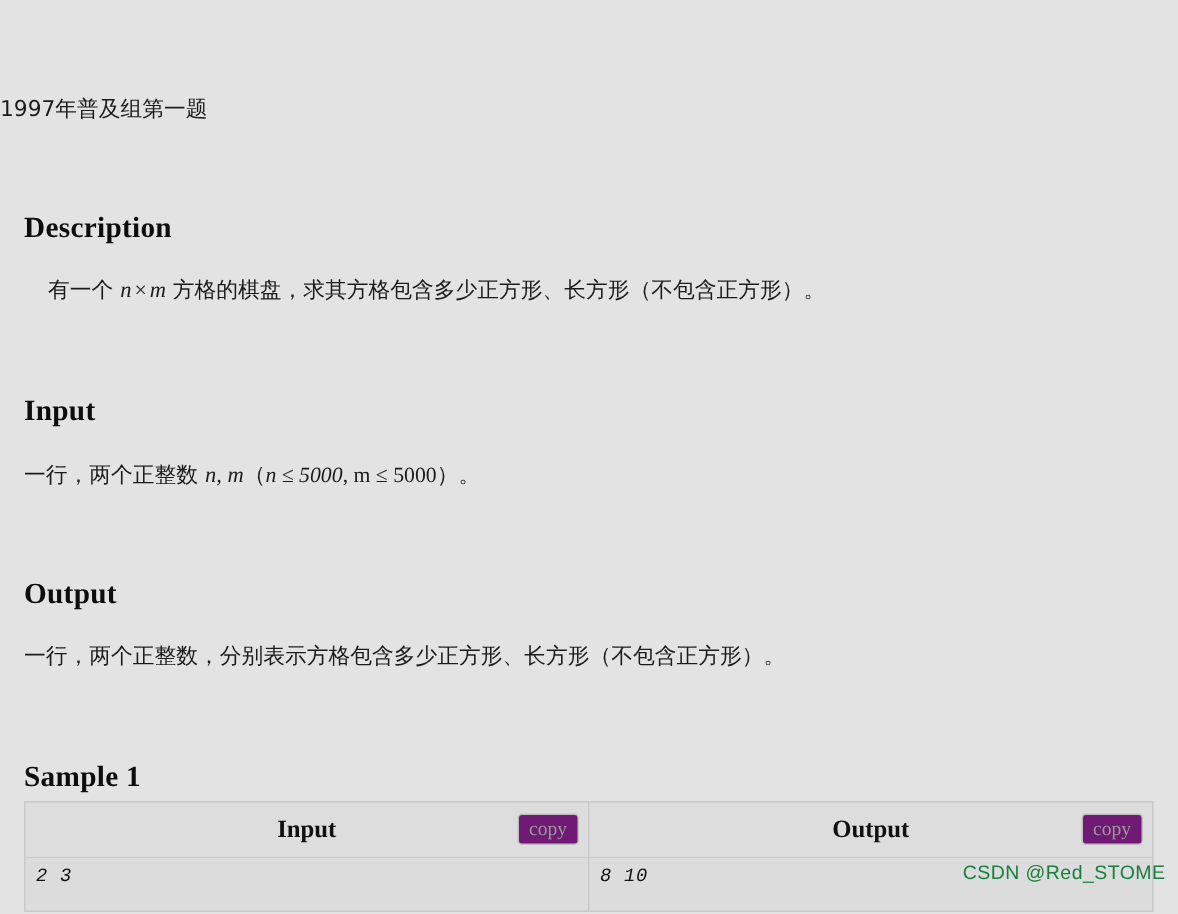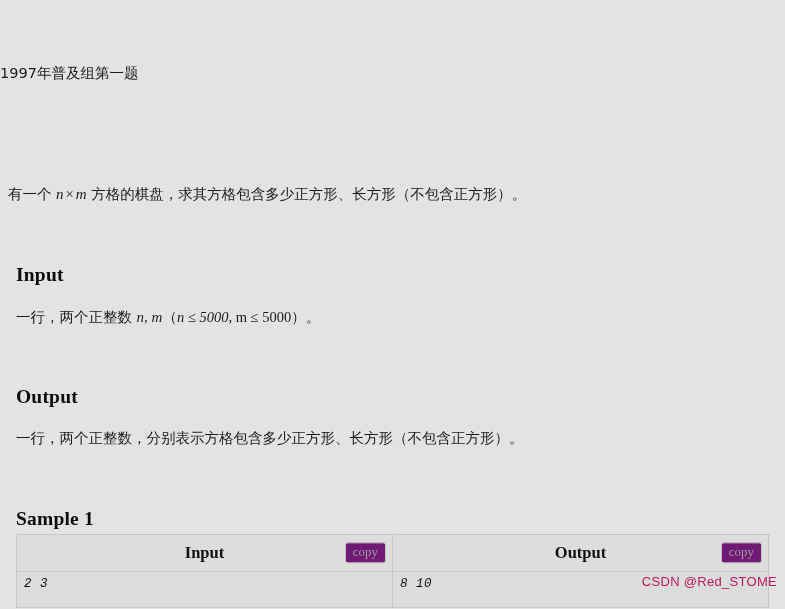--- a/index.html
+++ b/index.html
@@ -52,21 +52,21 @@
     font-family: "Liberation Serif", serif;
     font-style: normal;
     font-size: 14.5px;
     text-align: right;
   }
 
   
   .r-background-title { position: absolute; left: 16px; top: 20px; }
   .r-background-body  { position: absolute; left: 0; top: 63px; }
   .r-description-title{ position: absolute; left: 16px; top: 142px; }
-  .r-description-body { position: absolute; left: 8px; top: 183px; }
+  .r-description-body { position: absolute; left: 32px; top: 183px; }
   .r-input-title      { position: absolute; left: 16px; top: 264px; }
   .r-input-body       { position: absolute; left: 16px; top: 306px; }
   .r-output-title     { position: absolute; left: 16px; top: 386px; }
   .r-output-body      { position: absolute; left: 16px; top: 428px; text-align: center; }
   .r-sample-title     { position: absolute; left: 16px; top: 508px; }
 
   .sample-table {
     position: absolute;
     left: 16px;
     top: 534px;
@@ -113,33 +113,34 @@
     border-radius: 3px;
     padding: 2px 7px 3px 7px;
     line-height: 1.1;
     cursor: pointer;
   }
   .watermark {
     position: absolute;
     right: 8px;
     bottom: 20px;
     font-size: 13px;
-    color: #be185d;
+    color: #15803d;
     font-family: "Liberation Sans", sans-serif;
     letter-spacing: 0.3px;
   }
   .cjk { font-family: "DejaVu Sans", "Liberation Sans", sans-serif; }
 </style>
 </head>
 <body>
 
 <div class="page">
 
   <p class="para cjk r-background-body">1997年普及组第一题</p>
 
+  <h2 class="section r-description-title">Description</h2>
   <p class="para cjk r-description-body"><span>有一个 </span><span class="mi">n</span><span class="mop">×</span><span class="mi">m</span><span> 方格的棋盘，求其方格包含多少正方形、长方形（不包含正方形）。</span></p>
 
   <h2 class="section r-input-title">Input</h2>
   <p class="para cjk r-input-body"><span>一行，两个正整数 </span><span class="mi">n, m</span><span>（</span><span class="mn" style="font-style:italic">n ≤ 5000</span><span class="mn">, </span><span class="mn" style="">m ≤ 5000</span><span>）。</span></p>
 
   <h2 class="section r-output-title">Output</h2>
   <p class="para cjk r-output-body">一行，两个正整数，分别表示方格包含多少正方形、长方形（不包含正方形）。</p>
 
   <h2 class="section r-sample-title">Sample 1</h2>
 

